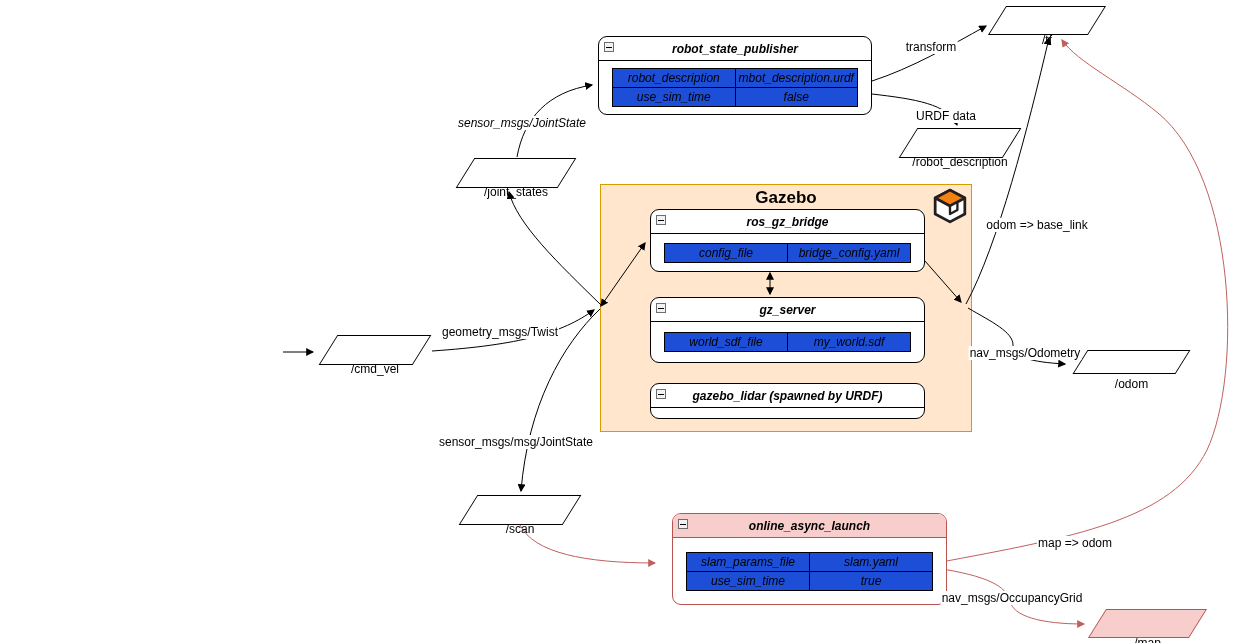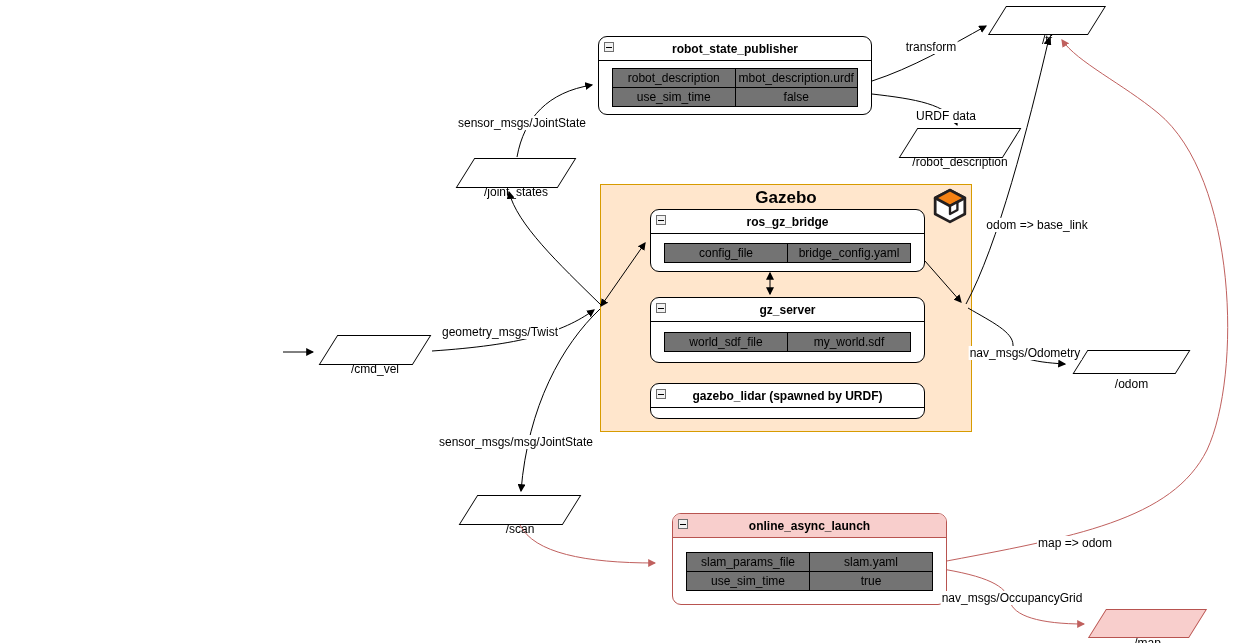--- a/index.html
+++ b/index.html
@@ -8,30 +8,30 @@
 
   .edges { position:absolute; left:0; top:0; z-index:2; }
 
   .container-box { position:absolute; z-index:1;
     background:var(--container-fill,#ffe6cc);
     border:1px solid var(--container-border,#d79b00); }
   .container-title { text-align:center; font-weight:bold; font-size:17px; padding-top:3px; }
   .gz-logo { position:absolute; top:3px; right:3px; }
 
   .node { position:absolute; z-index:3; background:#fff; border:1px solid #000;
-    border-radius:9px; display:flex; flex-direction:column; }
+    border-radius:9px; display:flex; flex-direction:column;font-style:italic; }
   .node .hdr { position:relative; font-weight:bold; font-size:12px; text-align:center;
     padding:5px 0 4px; border-bottom:1px solid #000; border-radius:8px 8px 0 0; }
   .node .body { flex:1; display:flex; align-items:center; justify-content:center; }
   .node.pink { border-color:var(--pink-border,#b85450);margin-left:11px; }
   .node.pink .hdr { background:var(--pink-fill,#f8cecc); border-bottom-color:var(--pink-border,#b85450); }
 
   table.kv { border-collapse:collapse; width:calc(100% - 26px); font-size:12px; table-layout:fixed; }
   table.kv td { border:1px solid #000; text-align:center; height:19px; width:50%;
-    background:#737373; padding:1px 2px; white-space:nowrap; overflow:hidden; }
+    background:#1d4ed8; padding:1px 2px; white-space:nowrap; overflow:hidden; }
 
   .collapse { position:absolute; left:5px; top:5px; width:10px; height:10px;
     border:1px solid #6e6e6e; background:#f2f2f2; display:flex; align-items:center; justify-content:center; }
   .collapse::after { content:""; width:6px; border-top:1px solid #000; }
 
   .para { position:absolute; z-index:3; }
   .para-shape { position:absolute; top:0; bottom:0; left:10px; right:10px;
     background:#fff; border:1px solid #000; transform:skewX(-32deg); }
   .para.pink .para-shape { background:var(--pink-fill,#f8cecc); border-color:var(--pink-border,#b85450); }
   .para-label { position:absolute; left:0; top:0; right:0; bottom:0; display:flex;
@@ -191,21 +191,21 @@
   </div>
   <div class="para" style="left:458px; top:495px; width:124px; height:30px;">
     <span class="para-shape"></span>
     <span class="para-label">/scan</span>
   </div>
   <div class="para pink" style="left:1087px; top:609px; width:121px; height:29px;">
     <span class="para-shape"></span>
     <span class="para-label">/map</span>
   </div>
 
-  <div class="edge-label" style="left:522px; top:123px;">sensor_msgs/JointState</div>
+  <div class="edge-label" style="left:522px; top:123px;font-style:italic;">sensor_msgs/JointState</div>
   <div class="edge-label" style="left:931px; top:47px;">transform</div>
   <div class="edge-label" style="left:946px; top:116px;">URDF data</div>
   <div class="edge-label" style="left:500px; top:332px;">geometry_msgs/Twist</div>
   <div class="edge-label" style="left:1037px; top:225px;">odom =&gt; base_link</div>
   <div class="edge-label" style="left:1025px; top:353px;">nav_msgs/Odometry</div>
   <div class="edge-label" style="left:516px; top:442px;">sensor_msgs/msg/JointState</div>
   <div class="edge-label" style="left:1075px; top:543px;">map =&gt; odom</div>
   <div class="edge-label" style="left:1012px; top:598px;">nav_msgs/OccupancyGrid</div>
 
 </div>

